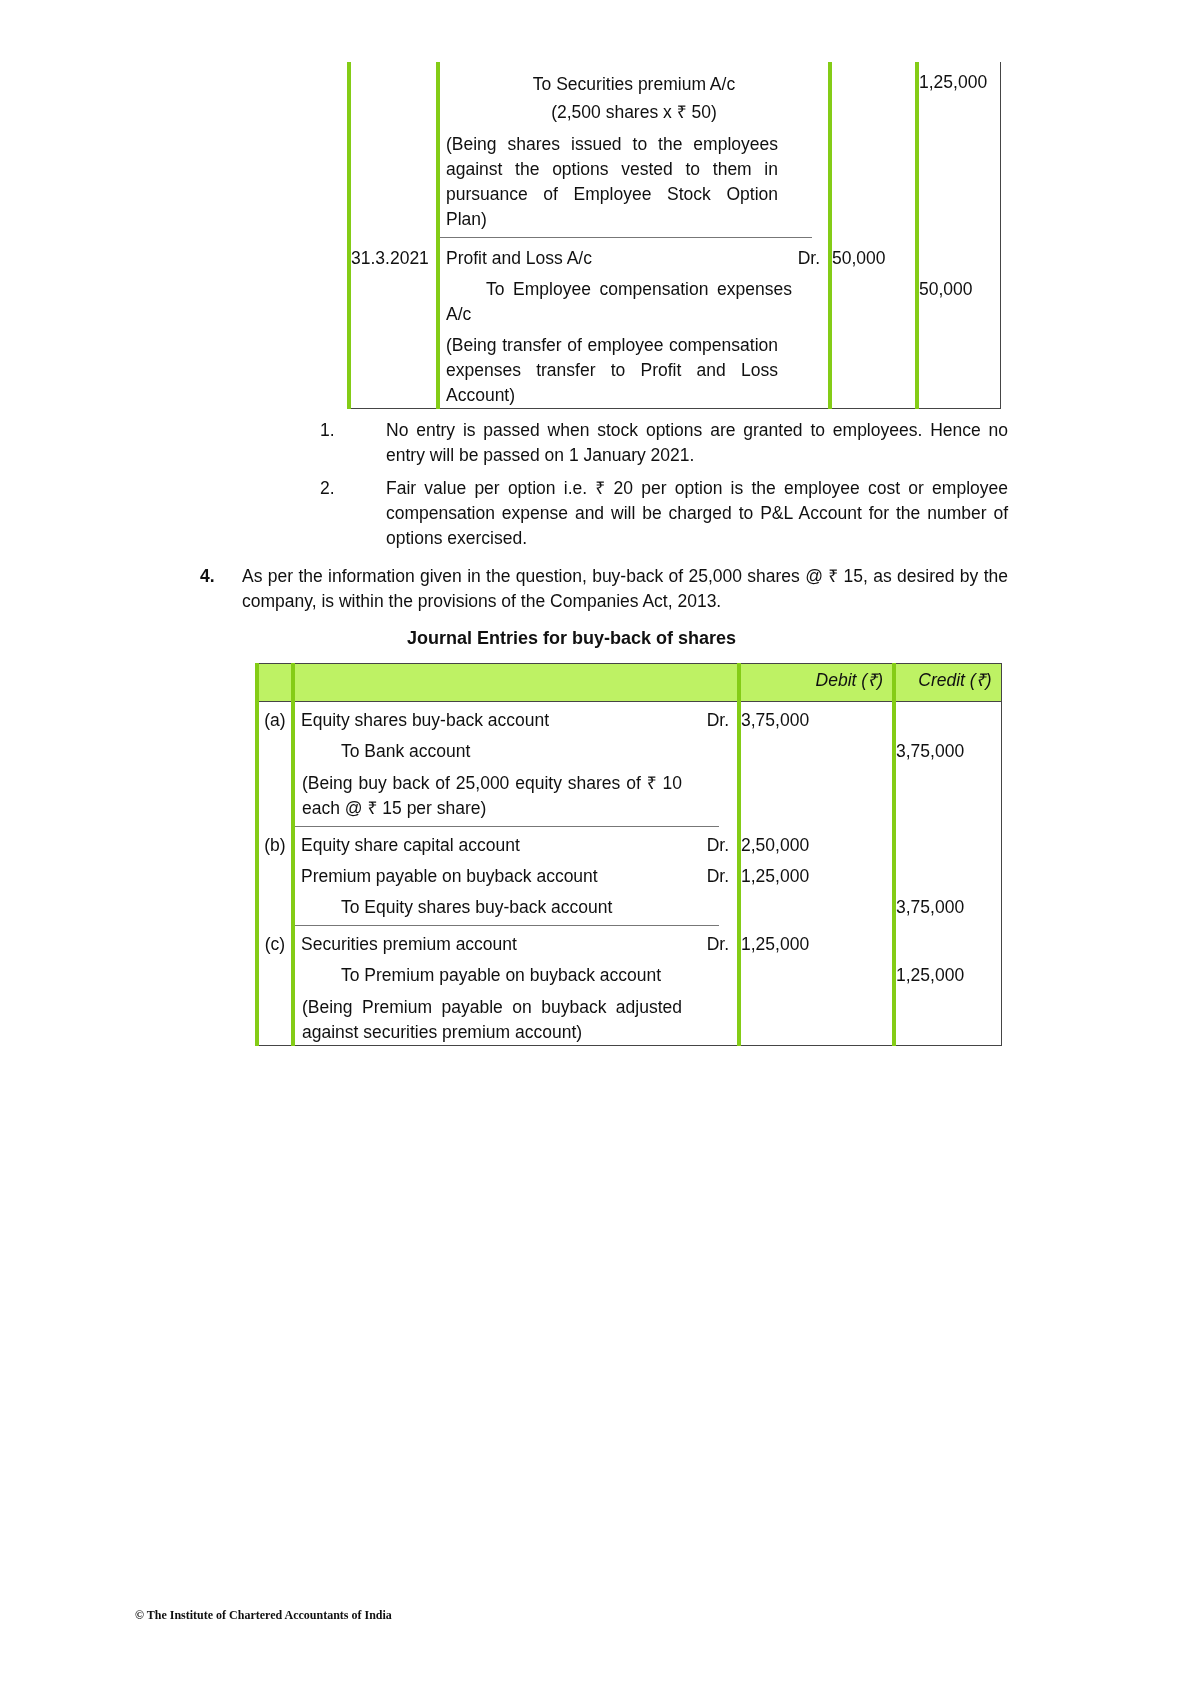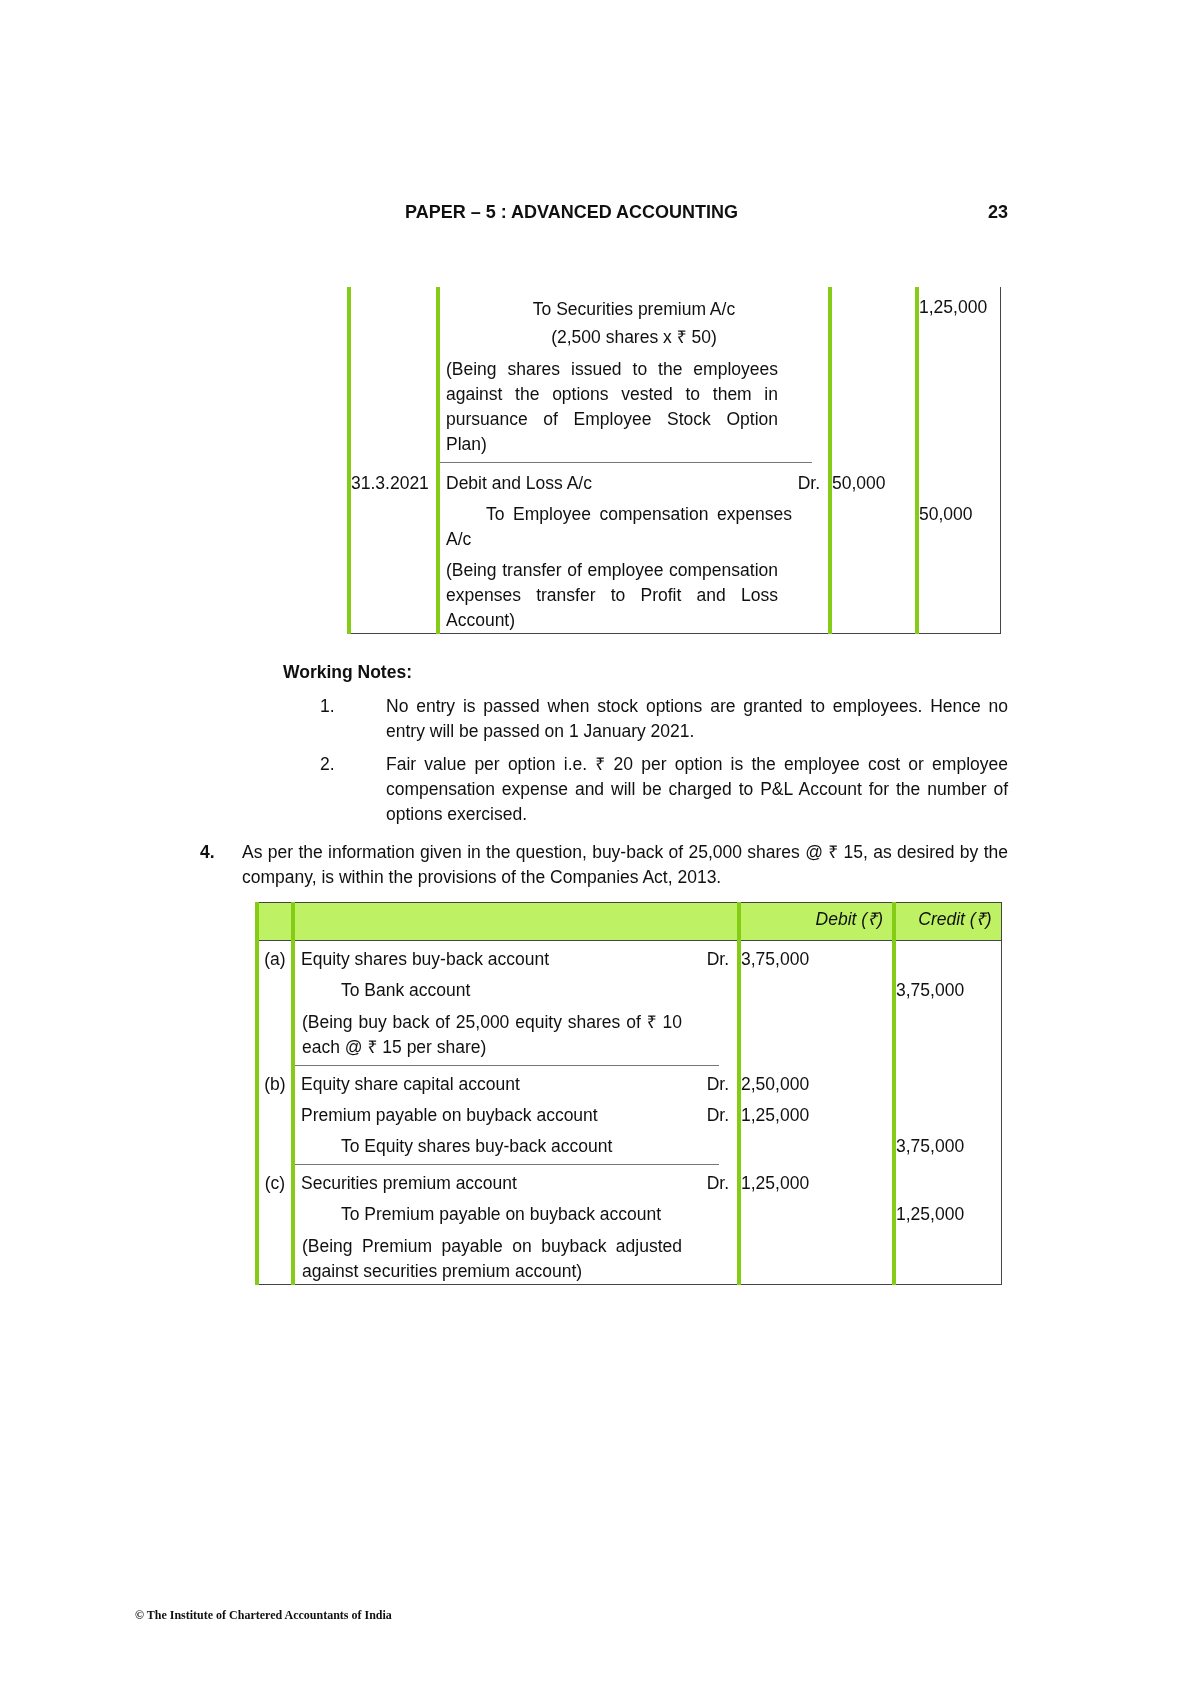--- a/index.html
+++ b/index.html
@@ -55,24 +55,20 @@
     position:absolute; left:135px; top:1603px;
     font-family:"Liberation Serif", serif; font-weight:bold; font-size:12px; line-height:25px;
   }
 </style>
 </head>
 <body>
 
 <div class="page">
   <div class="content">
 
-    <div class="page-header">
-      <div class="header-title">PAPER – 5 : ADVANCED ACCOUNTING</div>
-      <div class="page-number">23</div>
-    </div>
 
     <table class="t1">
       <colgroup>
         <col style="width:89px">
           <col style="width:392px">
           <col style="width:87px">
           <col style="width:83px">
       </colgroup>
       <tbody>
           <tr>
@@ -92,21 +88,21 @@
           <div class="narr">(Being shares issued to the employees against the options vested to them in pursuance of Employee Stock Option Plan)</div>
           <div class="psep"></div>
         </td>
         <td class="amt"></td>
         <td class="amt"></td>
       </tr>
       <tr>
         <td class="date-cell" rowspan="3">31.3.2021</td>
         <td class="part">
           <div class="drline">
-            <span>Debit and Loss A/c</span>
+            <span>Profit and Loss A/c</span>
             <span class="dr-tag">Dr.</span>
           </div>
         </td>
         <td class="amt amt-t8">50,000</td>
         <td class="amt"></td>
       </tr>
       <tr>
         <td class="part">
           <div class="toj">To Employee compensation expenses A/c</div>
         </td>
@@ -116,38 +112,38 @@
       <tr>
         <td class="part">
           <div class="narr pb">(Being transfer of employee compensation expenses transfer to Profit and Loss Account)</div>
         </td>
         <td class="amt"></td>
         <td class="amt"></td>
       </tr>
     </tbody>
       </table>
 
-    <div class="wn-heading">Working Notes:</div>
 
     <div class="wn-list">
       <div class="wn-item">
         <div class="wn-num">1.</div>
         <div class="wn-text">No entry is passed when stock options are granted to employees. Hence no entry will be passed on 1 January 2021.</div>
       </div>
       <div class="wn-item">
         <div class="wn-num">2.</div>
         <div class="wn-text">Fair value per option i.e. ₹ 20 per option is the employee cost or employee compensation expense and will be charged to P&amp;L Account for the number of options exercised.</div>
       </div>
     </div>
 
     <div class="q4">
       <div class="q4-num">4.</div>
       <div class="q4-text">As per the information given in the question, buy-back of 25,000 shares @ ₹ 15, as desired by the company, is within the provisions of the Companies Act, 2013.</div>
     </div>
 
+    <div class="j-title">Journal Entries for buy-back of shares</div>
 
     <table class="t2">
       <colgroup>
         <col style="width:36px">
           <col style="width:446px">
           <col style="width:155px">
           <col style="width:107px">
       </colgroup>
       <tbody>
           <tr class="head">

